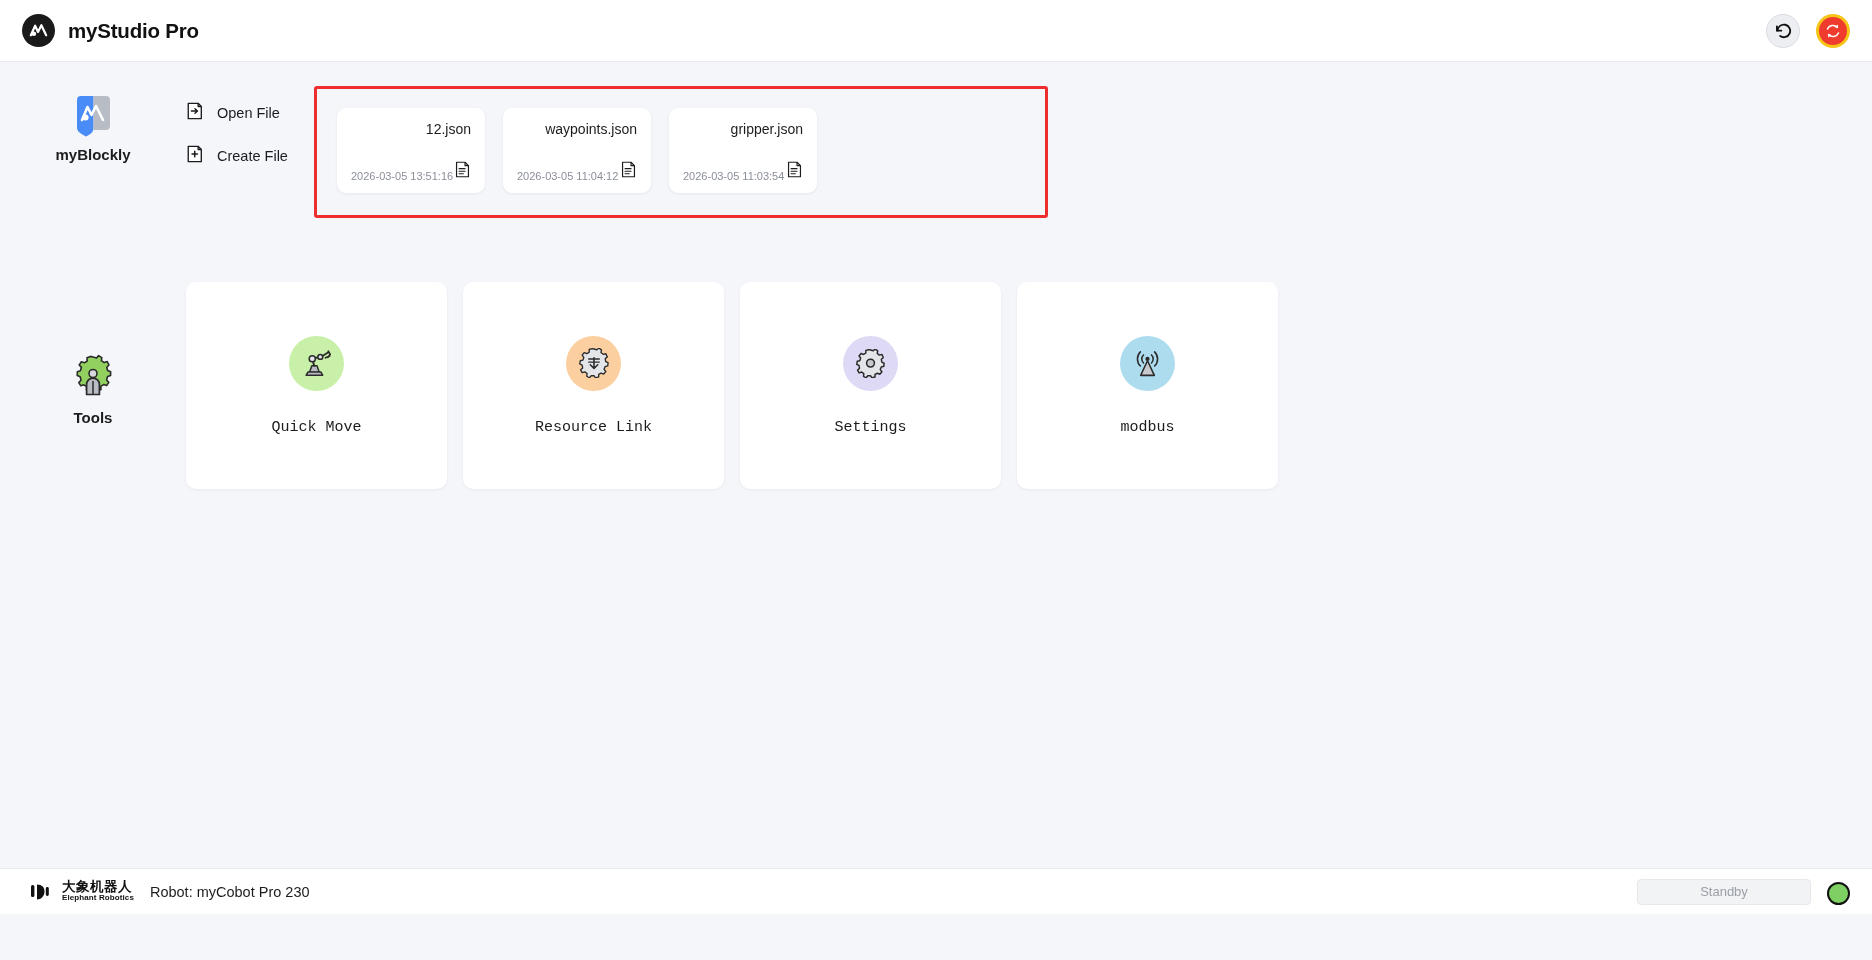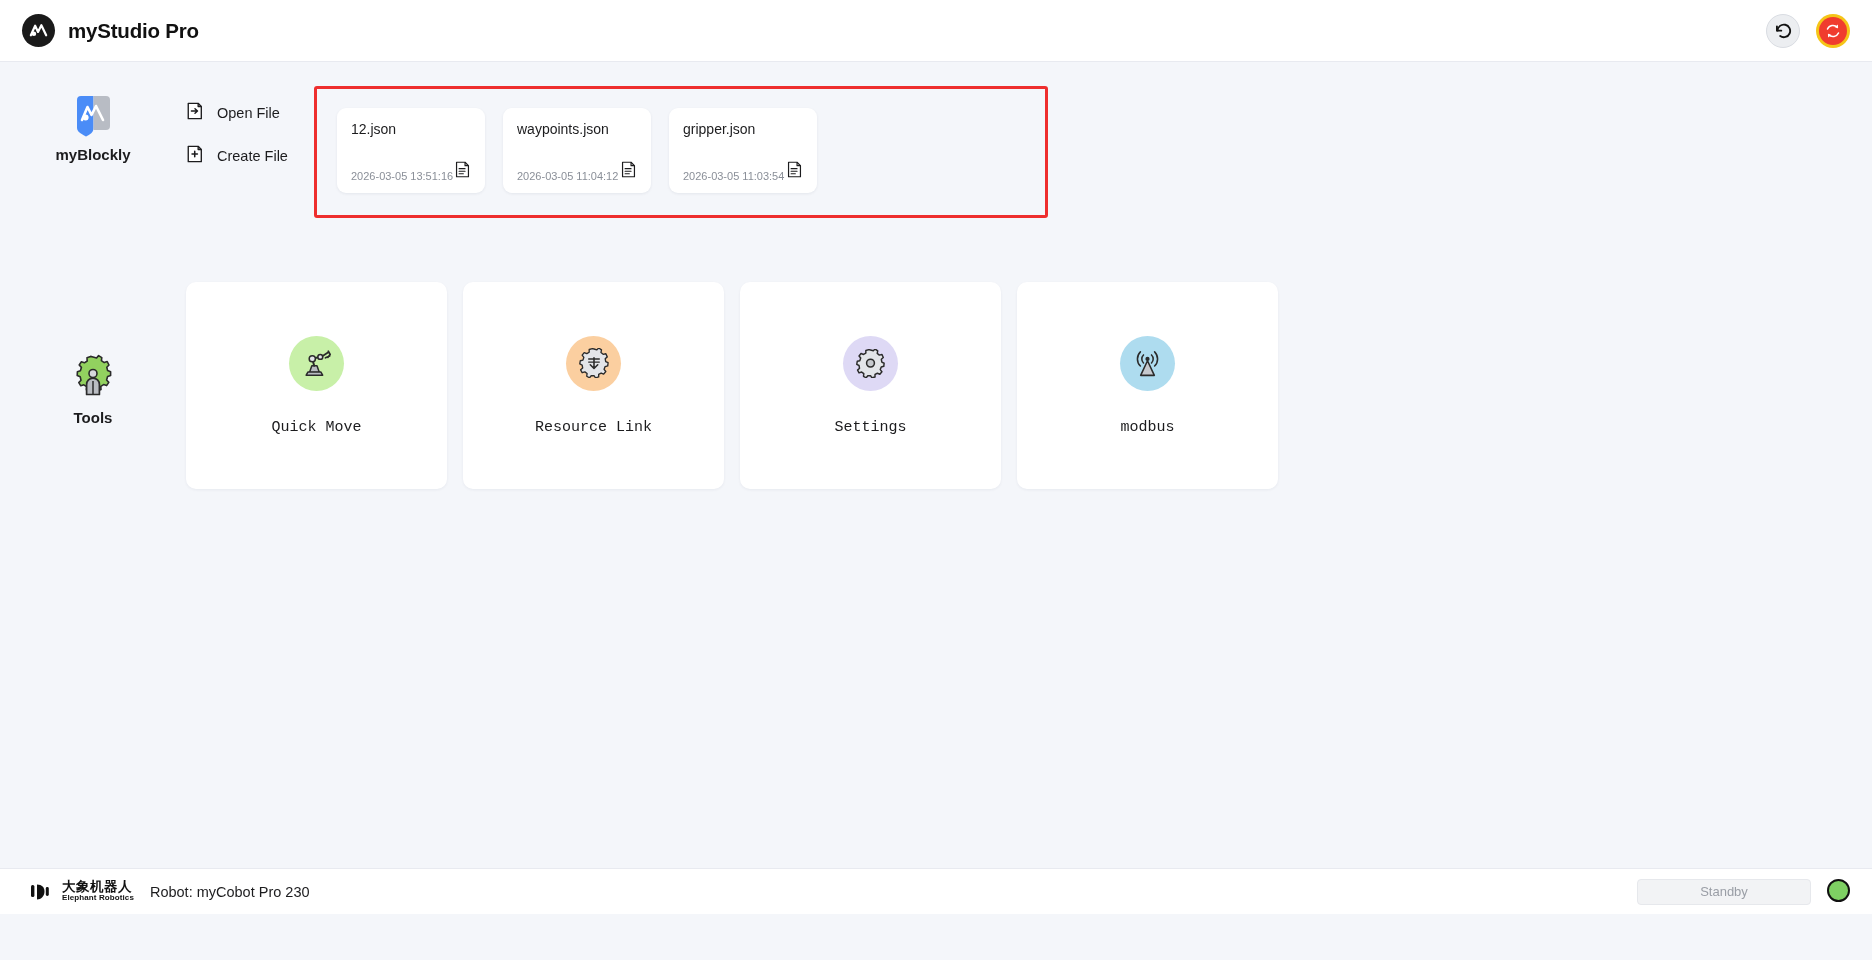--- a/index.html
+++ b/index.html
@@ -127,20 +127,21 @@
     height: 85px;
     background: #ffffff;
     border-radius: 9px;
     box-shadow: 0 1px 3px rgba(20,30,60,0.07);
     padding: 13px 14px 11px 14px;
     display: flex;
     flex-direction: column;
     justify-content: space-between;
     cursor: pointer;
     flex: none;
+    text-align: right;
   }
   .file-card .fname {
     font-size: 14px;
     color: #1c1c1e;
     white-space: nowrap;
     overflow: hidden;
     text-overflow: ellipsis;
   }
   .file-card .frow {
     display: flex;
@@ -199,21 +200,21 @@
     align-items: center;
     justify-content: space-between;
     padding: 0 22px 0 30px;
   }
   .footer-left { display: flex; align-items: center; gap: 16px; }
   .er-logo { display: flex; align-items: center; gap: 6px; }
   .er-text { display: flex; flex-direction: column; line-height: 1.05; }
   .er-cn { font-size: 13.5px; font-weight: bold; color: #111; letter-spacing: 0.5px; }
   .er-en { font-size: 8px; font-weight: bold; color: #111; letter-spacing: 0.1px; }
   .robot-name { font-size: 14.5px; color: #1c1c1e; }
-  .footer-right { display: flex; align-items: flex-start; gap: 16px; }
+  .footer-right { display: flex; align-items: flex-end; gap: 16px; }
   .standby-btn {
     width: 174px;
     height: 26px;
     background: #f2f3f5;
     border: 1px solid #e6e8ec;
     border-radius: 4px;
     display: flex; align-items: center; justify-content: center;
     font-size: 13px;
     color: #9a9ea6;
     cursor: pointer;

